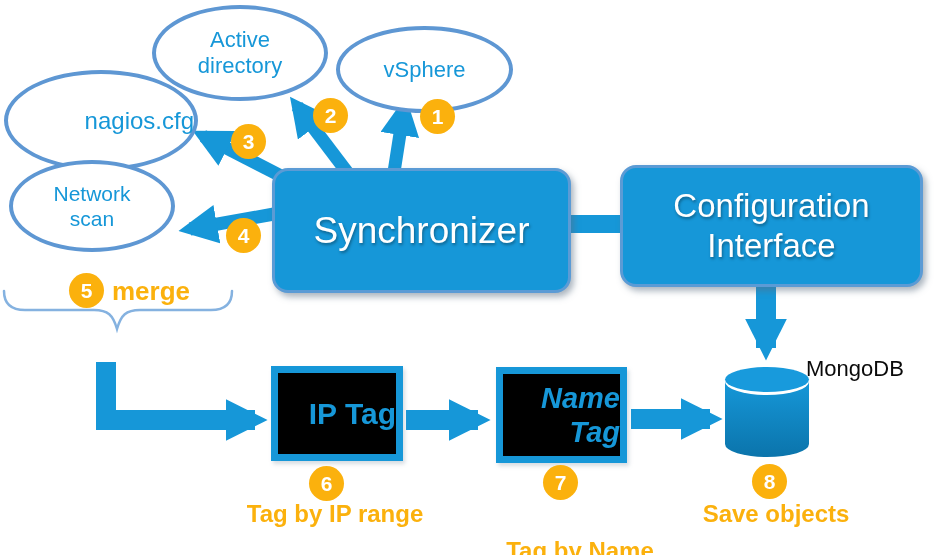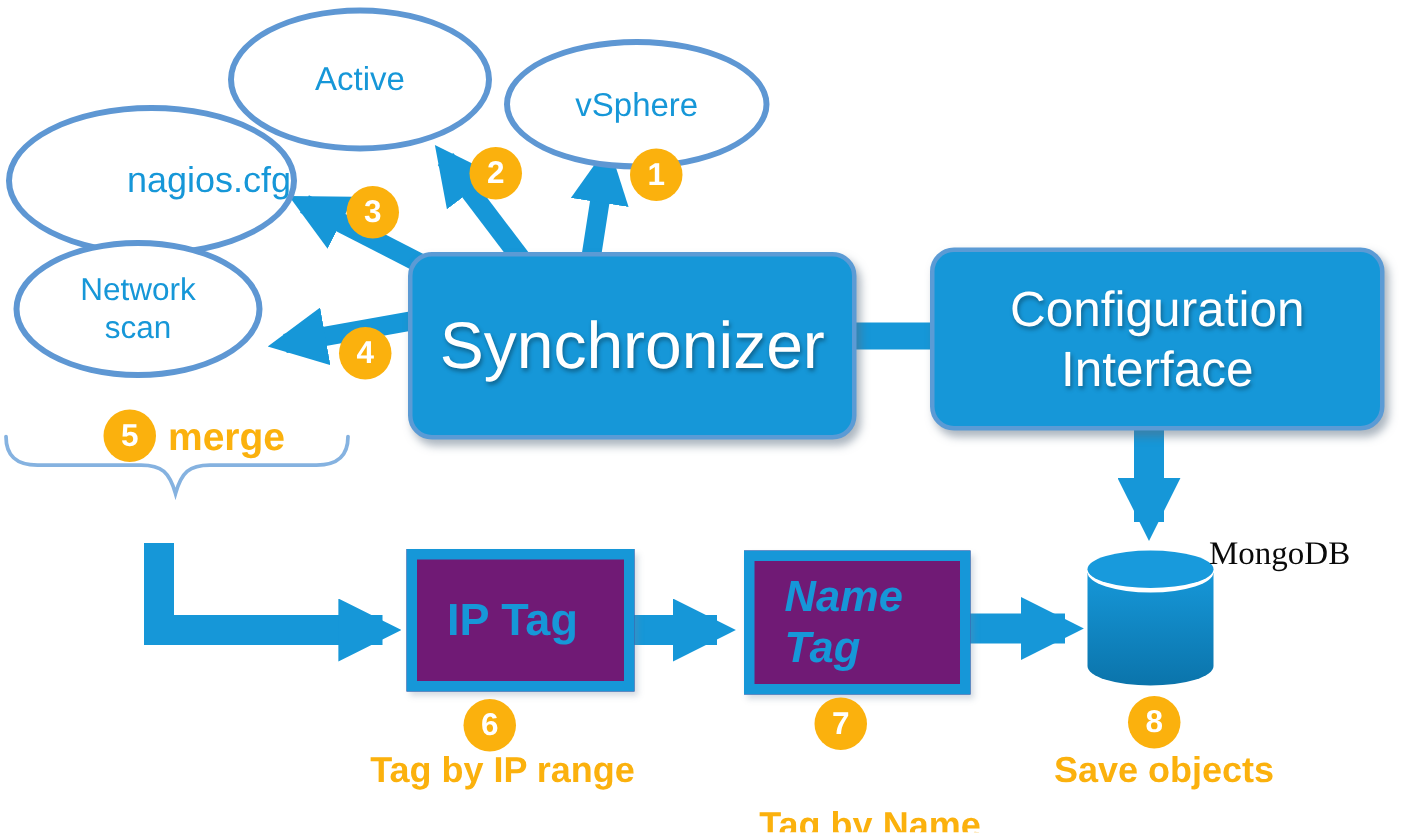--- a/index.html
+++ b/index.html
@@ -13,25 +13,24 @@
     display:flex;flex-direction:column;align-items:center;justify-content:center;
     color:#1697d8;text-align:center;
   }
   .round-box{
     position:absolute;z-index:2;background:#1697d8;border:3px solid #5b9bd5;border-radius:16px;
     display:flex;flex-direction:column;align-items:center;justify-content:center;
     color:#ffffff;text-align:center;text-shadow:1px 2px 3px rgba(0,0,0,.35);
     box-shadow:3px 4px 6px rgba(90,110,130,.5);
   }
   .tag-box{
-    position:absolute;z-index:2;background:#701a75;border:7px solid #1697d8;
-    display:flex;flex-direction:column;align-items:flex-start;justify-content:center;
+    position:absolute;z-index:2;background:#000000;border:7px solid #1697d8;
+    display:flex;flex-direction:column;align-items:flex-end;justify-content:center;
     color:#1697d8;text-align:center;font-weight:bold;
     box-shadow:2px 3px 4px rgba(120,140,160,.3);
-    padding-left:20px;
   }
   .badge{
     position:absolute;z-index:3;width:35px;height:35px;border-radius:50%;background:#fbb10d;
     color:#ffffff;font-weight:bold;font-size:21px;line-height:35px;text-align:center;
   }
   .orange-caption{
     position:absolute;z-index:2;color:#fbb10d;font-weight:bold;font-size:24px;text-align:center;
     white-space:nowrap;
   }
   .plain-label{position:absolute;z-index:2;color:#0a0a0a;white-space:nowrap;}
@@ -73,54 +72,55 @@
 
     <g>
       <path d="M725,382 L725,444 A42 13 0 0 0 809,444 L809,382 Z" fill="url(#cylgrad)"></path>
       <ellipse cx="767" cy="381.5" rx="42" ry="13.5" fill="#ffffff"></ellipse>
       <ellipse cx="767" cy="379.5" rx="42" ry="12.5" fill="#189adc"></ellipse>
     </g>
   </svg>
 
   <div class="ellipse-node" style="left:152px;top:5px;width:168px;height:88px;font-size:22px;line-height:26px;">
     <span>Active</span>
+    <span>directory</span>
   </div>
 
   <div class="ellipse-node" style="left:336px;top:26px;width:169px;height:79px;font-size:22px;">
     <span>vSphere</span>
   </div>
 
   <div class="ellipse-node" style="left:4px;top:70px;width:186px;height:93px;font-size:24px;align-items:flex-end;">
     <span>nagios.cfg</span>
   </div>
 
   <div class="ellipse-node" style="left:9px;top:160px;width:158px;height:84px;font-size:21px;line-height:25px;">
     <span>Network</span>
     <span>scan</span>
   </div>
 
-  <div class="round-box" style="left:272px;top:168px;width:293px;height:119px;font-size:44px;">
+  <div class="round-box" style="left:272px;top:168px;width:293px;height:119px;font-size:37px;">
     <span>Synchronizer</span>
   </div>
 
   <div class="round-box" style="left:620px;top:165px;width:297px;height:116px;font-size:33px;line-height:40px;">
     <span>Configuration</span>
     <span>Interface</span>
   </div>
 
   <div class="tag-box" style="left:271px;top:366px;width:118px;height:81px;font-size:30px;">
     <span>IP Tag</span>
   </div>
 
   <div class="tag-box" style="left:496px;top:367px;width:117px;height:82px;font-size:29px;line-height:34px;font-style:italic;">
     <span>Name</span>
     <span>Tag</span>
   </div>
 
-  <div class="plain-label" style="left:806px;top:356px;font-size:22px;font-family:Liberation Serif, serif;">MongoDB</div>
+  <div class="plain-label" style="left:806px;top:356px;font-size:22px;">MongoDB</div>
 
 
   <div class="orange-caption" style="left:112px;top:276px;font-size:26px;">merge</div>
 
   <div class="badge" style="left:420px;top:99px;">1</div>
   <div class="badge" style="left:313px;top:98px;">2</div>
   <div class="badge" style="left:231px;top:124px;">3</div>
   <div class="badge" style="left:226px;top:218px;">4</div>
   <div class="badge" style="left:69px;top:273px;">5</div>
   <div class="badge" style="left:309px;top:466px;">6</div>

